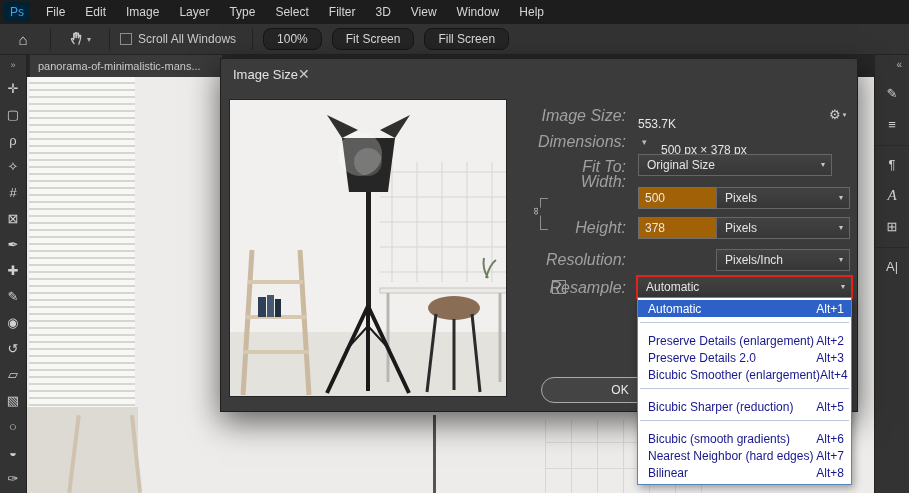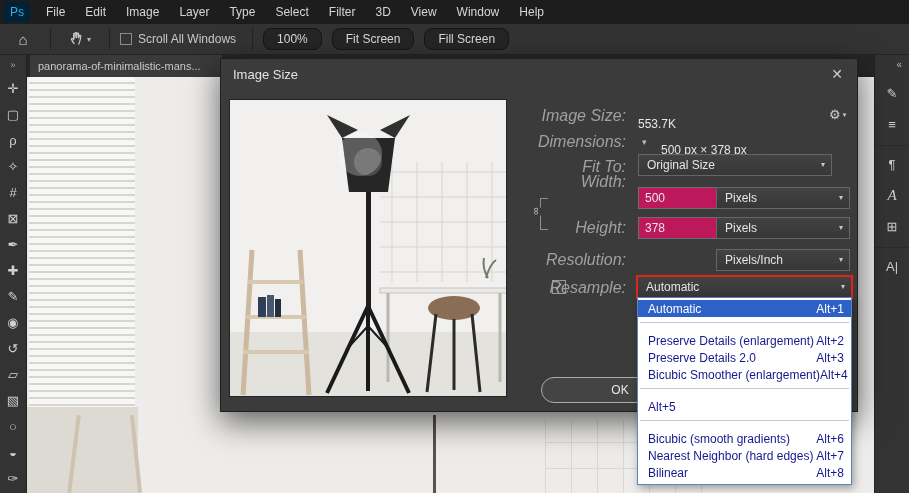--- a/index.html
+++ b/index.html
@@ -57,36 +57,36 @@
   .shelf-leg{position:absolute;background:#cfc3b0;width:4px;height:78px;top:338px;}
   .canvas-grid{position:absolute;left:519px;top:343px;width:170px;height:75px;
         background-image:repeating-linear-gradient(0deg,#d9d7d3 0 1px,transparent 1px 26px),
                          repeating-linear-gradient(90deg,#d9d7d3 0 1px,transparent 1px 26px);}
   .canvas-pole{position:absolute;left:407px;top:338px;width:3px;bottom:0;background:#57534d;}
 
   
   .dialog{position:absolute;left:220px;top:58px;width:638px;height:354px;background:#3b3b3b;
           border:1px solid #1f1f1f;box-sizing:border-box;z-index:10;
           box-shadow:0 10px 30px rgba(0,0,0,0.6);}
-  .dlg-titlebar{height:30px;display:flex;align-items:center;justify-content:space-between;
+  .dlg-titlebar{height:30px;display:flex;align-items:center;
                 padding:0 14px 0 12px;color:#e3e3e3;font-size:13px;}
   .dlg-close{font-size:14px;color:#cccccc;}
   .preview{position:absolute;left:8px;top:40px;width:278px;height:298px;border:1px solid #242424;
            box-sizing:border-box;background:#f1f0ee;overflow:hidden;}
   .dlg-label{position:absolute;left:285px;width:120px;text-align:right;font-size:16px;
              color:#a0a0a0;line-height:22px;font-style:italic;}
   .dlg-value{position:absolute;font-size:12px;color:#e6e6e6;line-height:22px;margin-top:8px;}
   .dlg-gear{position:absolute;left:608px;color:#cccccc;display:flex;align-items:center;gap:2px;}
   .gear-g{font-size:13px;} .gear-c{font-size:7px;}
   .dim-chev{position:absolute;font-size:9px;color:#bdbdbd;line-height:22px;}
   .ps-select{position:absolute;height:22px;background:linear-gradient(#424242,#373737);
              border:1px solid #666;box-sizing:border-box;color:#e4e4e4;font-size:12px;}
   .sel-text{position:absolute;left:8px;top:0;line-height:20px;white-space:nowrap;}
   .sel-chev{position:absolute;right:6px;top:0;line-height:20px;font-size:8px;color:#c8c8c8;}
-  .ps-input{position:absolute;width:82px;height:22px;background:#be185d;border:1px solid #6e6e6e;
+  .ps-input{position:absolute;width:82px;height:22px;background:#a16207;border:1px solid #6e6e6e;
             color:#e8e8e8;font-size:12px;padding:0 6px;box-sizing:border-box;font-family:inherit;}
   .wh-bracket{position:absolute;left:319px;top:139px;width:7px;height:30px;
               border-left:1px solid #8f8f8f;border-top:1px solid #8f8f8f;border-bottom:1px solid #8f8f8f;}
   .wh-link{position:absolute;left:312px;top:146px;color:#c6c6c6;font-size:11px;
            transform:rotate(90deg);background:#3b3b3b;line-height:11px;padding:1px 0;}
   .ps-check{position:absolute;left:331px;top:221px;width:14px;height:14px;background:#3f3f3f;
             border:1px solid #9a9a9a;box-sizing:border-box;display:flex;align-items:center;
             justify-content:center;}
   .ps-check i{font-style:normal;color:#eeeeee;font-size:10px;line-height:10px;}
   .resample-sel{left:415px;top:216px;width:217px;height:24px;border:2px solid #e3221a;
@@ -345,20 +345,21 @@
     <div class="rm-item">
       <span>Preserve Details 2.0</span>
       <span class="rm-key">Alt+3</span>
     </div>
     <div class="rm-item">
       <span>Bicubic Smoother (enlargement)</span>
       <span class="rm-key">Alt+4</span>
     </div>
     <div class="rm-sep"></div>
     <div class="rm-item">
+      <span>Bicubic Sharper (reduction)</span>
       <span class="rm-key">Alt+5</span>
     </div>
     <div class="rm-sep"></div>
     <div class="rm-item">
       <span>Bicubic (smooth gradients)</span>
       <span class="rm-key">Alt+6</span>
     </div>
     <div class="rm-item">
       <span>Nearest Neighbor (hard edges)</span>
       <span class="rm-key">Alt+7</span>

